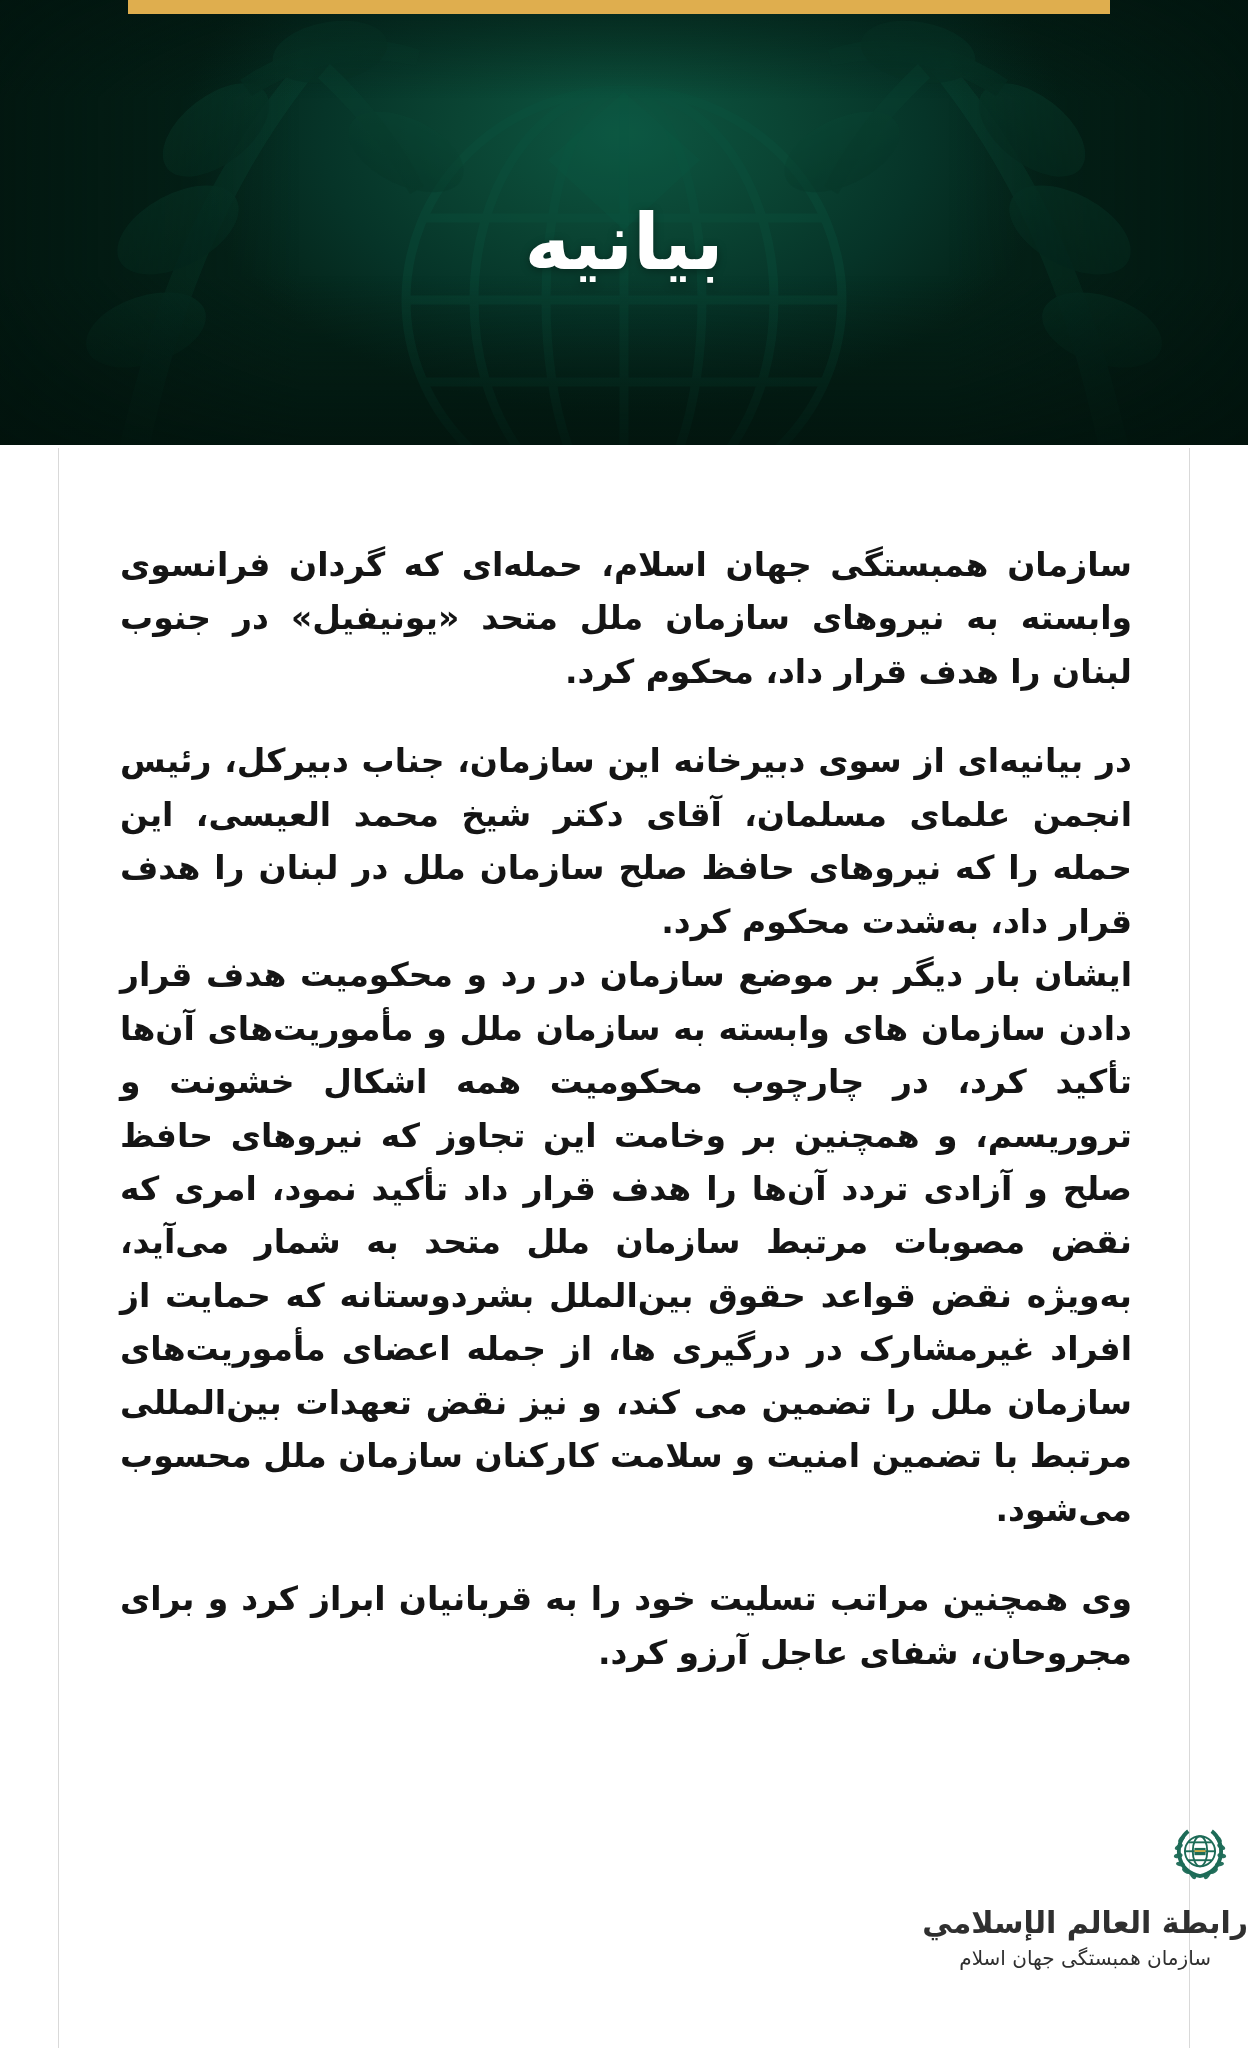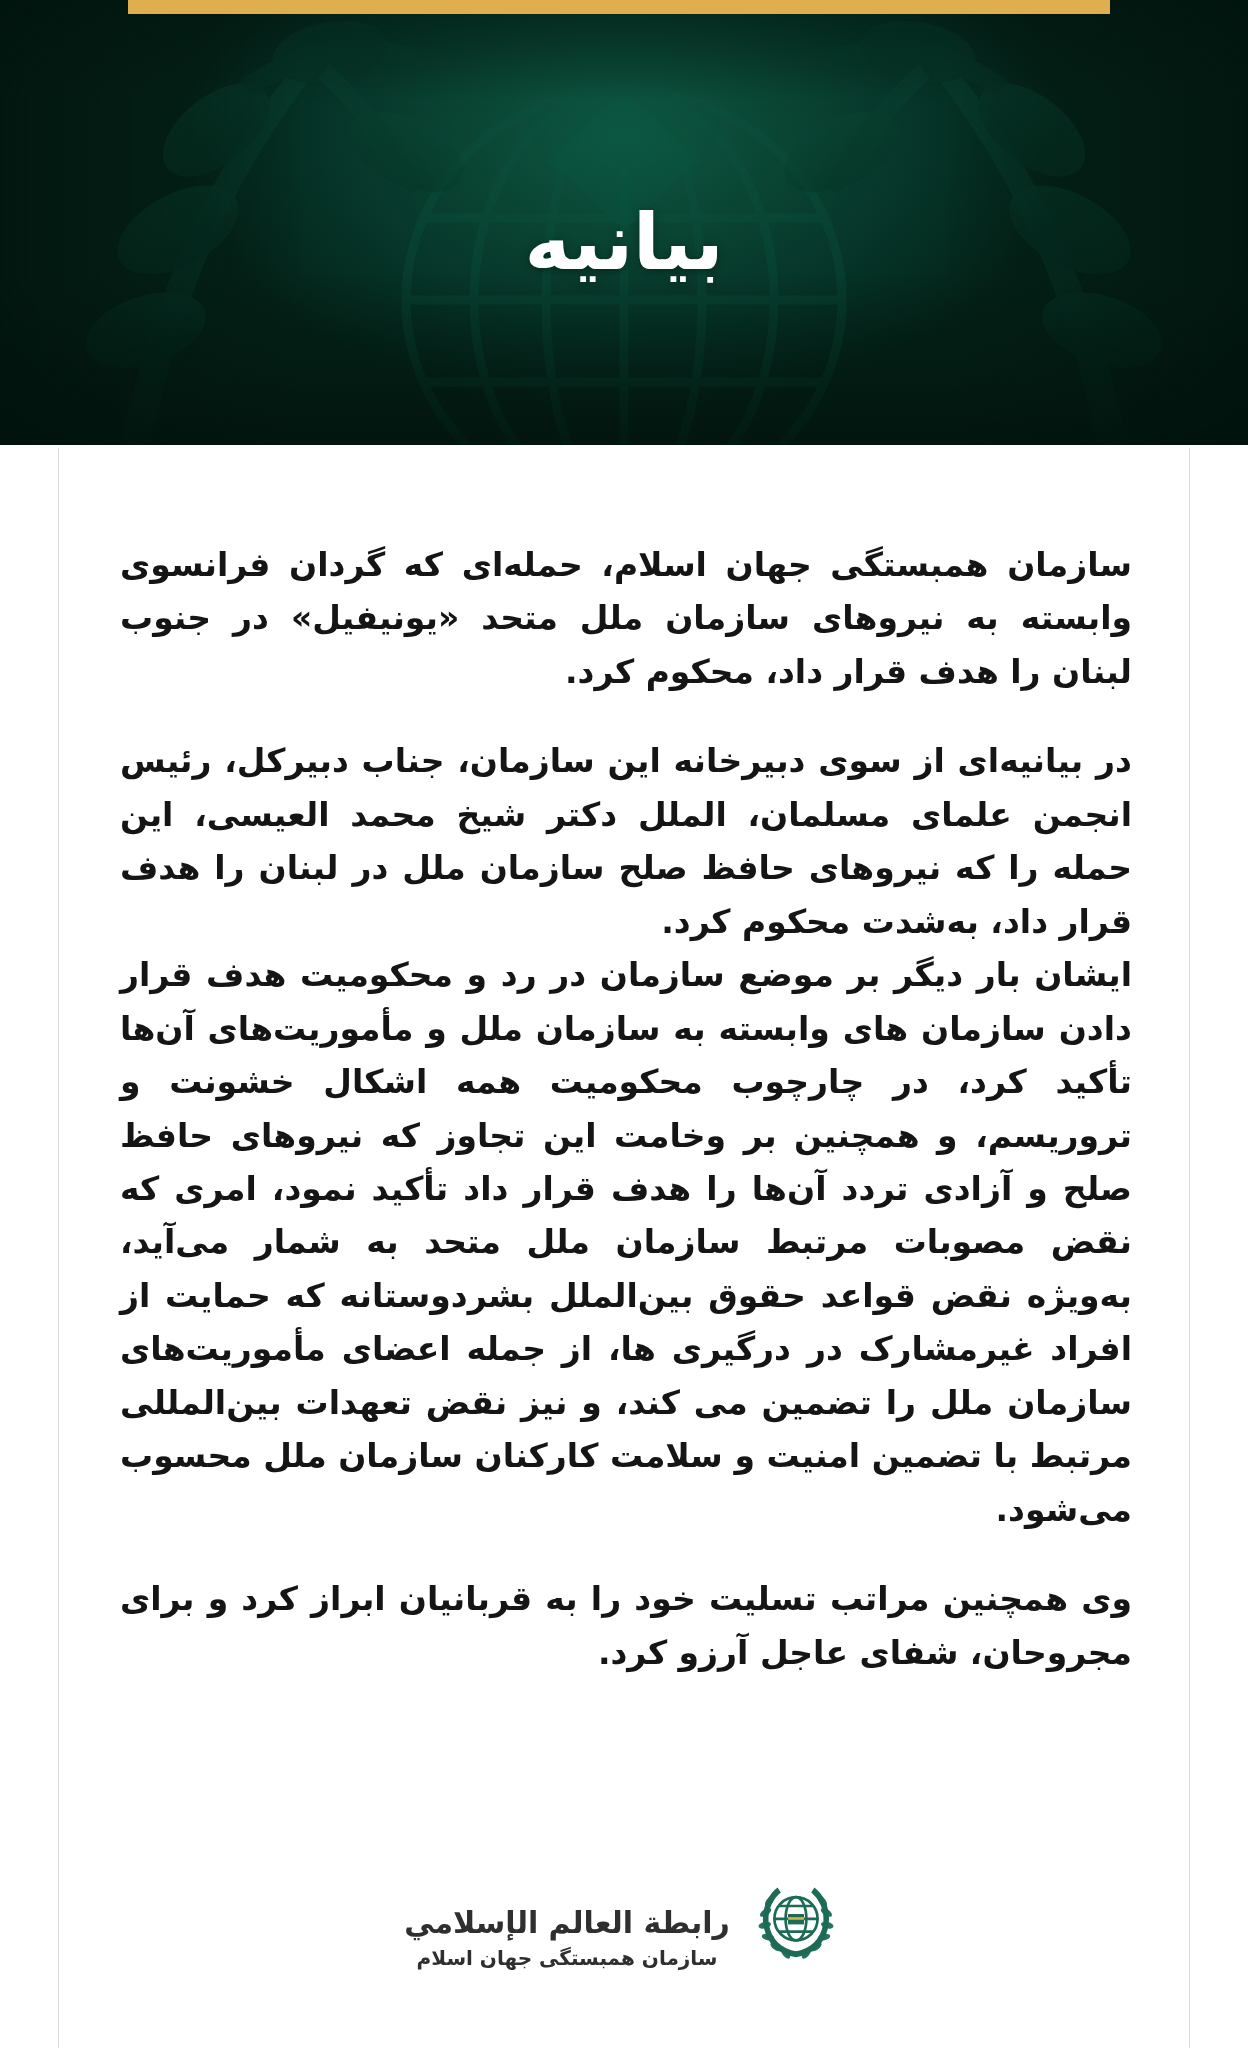--- a/index.html
+++ b/index.html
@@ -83,35 +83,36 @@
     text-align-last:right;
     font-weight:600;
     color:#151515;
   }
   p.para.tight{margin-bottom:0;}
   p.para.run{margin-top:0;}
 
   
   .footer{
     position:absolute;left:0;top:1820px;width:1248px;height:150px;
-    display:flex;align-items:flex-end;justify-content:center;
+    display:flex;align-items:flex-start;justify-content:center;
     gap:18px;
     direction:rtl;
+    flex-direction:column;
   }
   .logo-text{
     display:flex;flex-direction:column;align-items:center;justify-content:center;
     gap:6px;
   }
   .logo-ar{
     font-size:30px;font-weight:700;color:#2f2f2f;
     font-family:"DejaVu Sans","Liberation Sans",sans-serif;
     letter-spacing:-1px;
   }
   .logo-fa{
-    font-size:20px;font-weight:700;color:#2f2f2f;
+    font-size:20px;font-weight:400;color:#2f2f2f;
     font-family:"DejaVu Sans","Liberation Sans",sans-serif;
   }
   .logo-mark{width:96px;height:96px;display:block;}
 </style>
 </head>
 <body>
 
 <div class="page">
 
   <div class="header">
@@ -169,21 +170,21 @@
     <div class="gold-bar"></div>
     <div class="header-title">بیانیه</div>
   </div>
 
   <div class="sheet"></div>
   <div class="rule-left"></div>
   <div class="rule-right"></div>
 
   <div class="content">
     <p class="para">سازمان همبستگی جهان اسلام، حمله‌ای که گردان فرانسوی وابسته به نیروهای سازمان ملل متحد «یونیفیل» در جنوب لبنان را هدف قرار داد، محکوم کرد.</p>
-    <p class="para tight">در بیانیه‌ای از سوی دبیرخانه این سازمان، جناب دبیرکل، رئیس انجمن علمای مسلمان، الملل دکتر شیخ محمد العیسی، این حمله را که نیروهای حافظ صلح سازمان ملل در لبنان را هدف قرار داد، به‌شدت محکوم کرد.</p>
+    <p class="para tight">در بیانیه‌ای از سوی دبیرخانه این سازمان، جناب دبیرکل، رئیس انجمن علمای مسلمان، آقای دکتر شیخ محمد العیسی، این حمله را که نیروهای حافظ صلح سازمان ملل در لبنان را هدف قرار داد، به‌شدت محکوم کرد.</p>
     <p class="para run">ایشان بار دیگر بر موضع سازمان در رد و محکومیت هدف قرار دادن سازمان های وابسته به سازمان ملل و مأموریت‌های آن‌ها تأکید کرد، در چارچوب محکومیت همه اشکال خشونت و تروریسم، و همچنین بر وخامت این تجاوز که نیروهای حافظ صلح و آزادی تردد آن‌ها را هدف قرار داد تأکید نمود، امری که نقض مصوبات مرتبط سازمان ملل متحد به شمار می‌آید، به‌ویژه نقض قواعد حقوق بین‌الملل بشردوستانه که حمایت از افراد غیرمشارک در درگیری ها، از جمله اعضای مأموریت‌های سازمان ملل را تضمین می کند، و نیز نقض تعهدات بین‌المللی مرتبط با تضمین امنیت و سلامت کارکنان سازمان ملل محسوب می‌شود.</p>
     <p class="para">وی همچنین مراتب تسلیت خود را به قربانیان ابراز کرد و برای مجروحان، شفای عاجل آرزو کرد.</p>
   </div>
 
   <div class="footer">
     <svg class="logo-mark" viewBox="0 0 120 120">
       <g fill="none" stroke="#1d6b57" stroke-width="3.4">
         <circle cx="60" cy="56" r="27"></circle>
         <ellipse cx="60" cy="56" rx="13" ry="27"></ellipse>
         <line x1="33" y1="56" x2="87" y2="56"></line>

